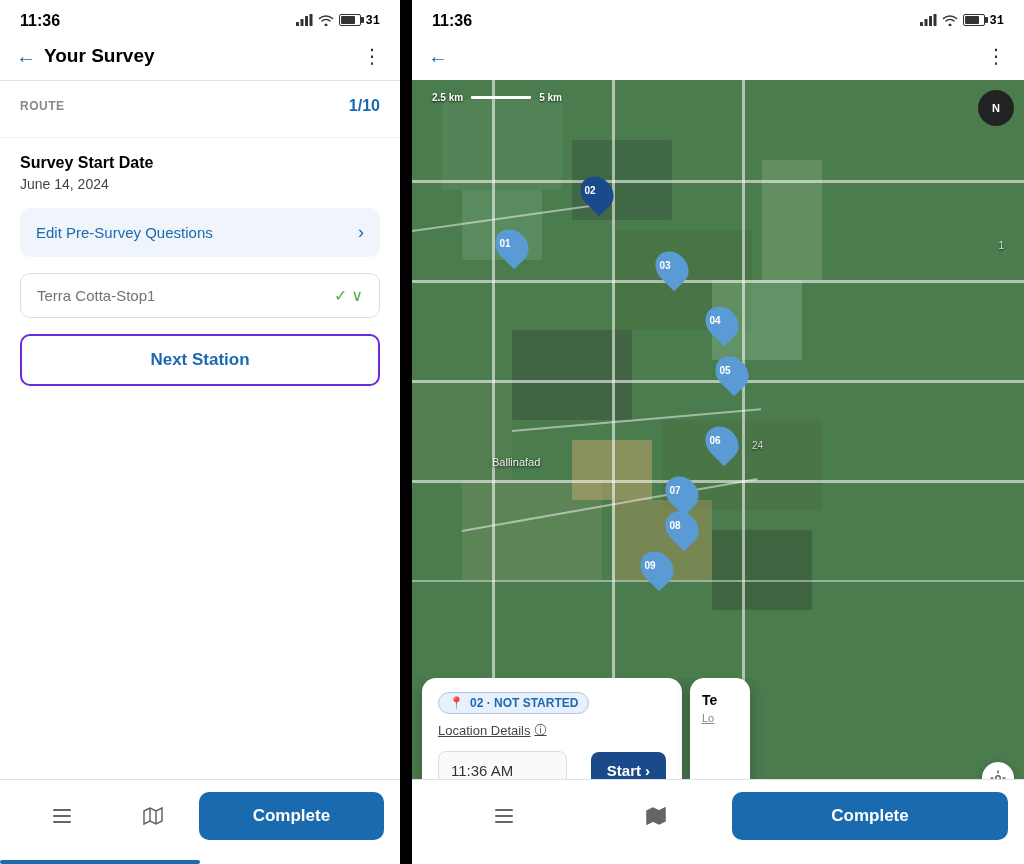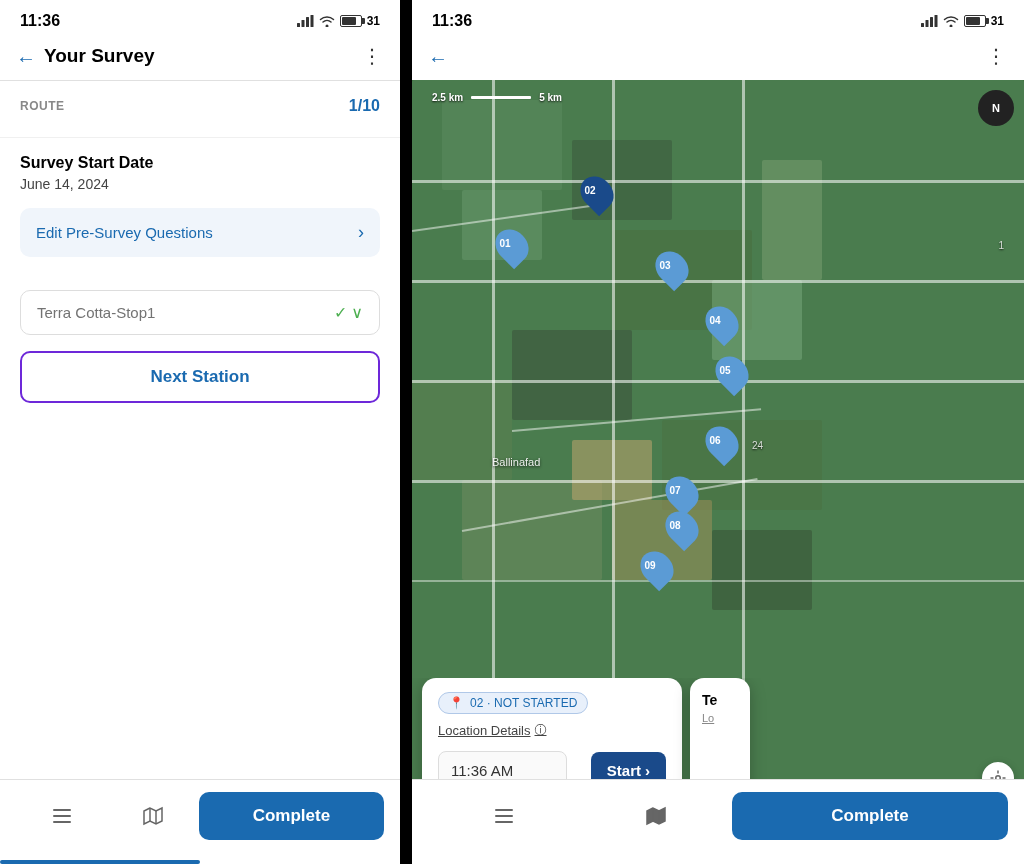--- a/index.html
+++ b/index.html
@@ -31,23 +31,23 @@
       font-weight: 600;
     }
 
     .status-time {
       font-size: 16px;
       font-weight: 700;
     }
 
     .status-icons {
       display: flex;
-      align-items: center;
       gap: 5px;
       font-size: 13px;
+      font-family: Liberation Mono, monospace;
     }
 
     .battery-icon {
       width: 22px;
       height: 12px;
       border: 1.5px solid #333;
       border-radius: 2px;
       position: relative;
       display: inline-flex;
       align-items: center;
@@ -150,21 +150,21 @@
     }
 
     .edit-pre-survey {
       display: flex;
       align-items: center;
       justify-content: space-between;
       padding: 14px 16px;
       background: #f0f5fb;
       border-radius: 10px;
       cursor: pointer;
-      margin-bottom: 33px;
+      margin-bottom: 16px;
     }
 
     .edit-pre-survey-text {
       font-size: 15px;
       color: #1a6ab0;
     }
 
     .chevron-right {
       font-size: 18px;
       color: #1a6ab0;
@@ -429,21 +429,21 @@
     }
 
     .card-badge-pin {
       color: #1a6ab0;
       font-size: 12px;
     }
 
     .card-badge-text {
       font-size: 12px;
       color: #1a6ab0;
-      font-weight: 400;
+      font-weight: 700;
     }
 
     .card-title {
       font-size: 17px;
       font-weight: 700;
       color: #000;
       margin-bottom: 4px;
     }
 
     .card-location-link {

